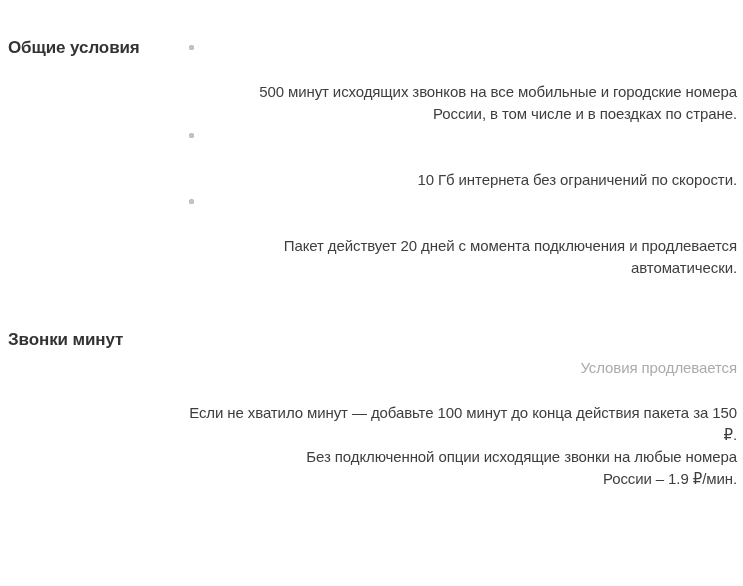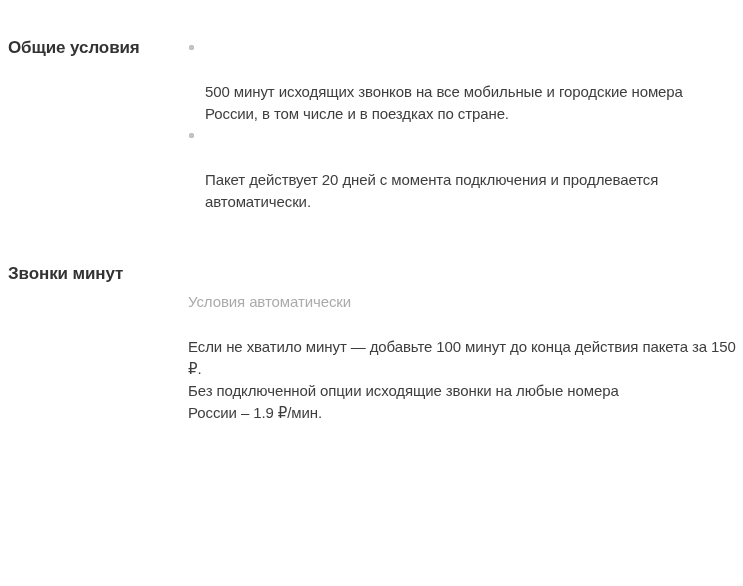--- a/index.html
+++ b/index.html
@@ -31,20 +31,21 @@
     width: 180px;
     margin: 0;
     font-size: 17px;
     font-weight: bold;
     line-height: 22px;
     color: #333333;
   }
   .content {
     flex: 1 1 auto;
     min-width: 0;
+    text-align: right;
   }
   .para {
     margin: 0;
     white-space: pre-line;
   }
   .mt-28 { margin-top: 28px; }
   .mt-23 { margin-top: 23px; }
   .subhead {
     color: #ababab;
   }
@@ -78,31 +79,35 @@
     <h3 class="heading">Общие условия</h3>
     <div class="content">
       <ul class="bullet-list">
         <li class="bullet-item">
           <span class="dot"></span>
           <span>500 минут исходящих звонков на все мобильные и городские номера
 России, в том числе и в поездках по стране.</span>
         </li>
         <li class="bullet-item">
           <span class="dot"></span>
+          <span>10 Гб интернета без ограничений по скорости.</span>
+        </li>
+        <li class="bullet-item">
+          <span class="dot"></span>
           <span>Пакет действует 20 дней с момента подключения и продлевается
 автоматически.</span>
         </li>
       </ul>
     </div>
   </section>
 
   <section class="section mt-50">
     <h3 class="heading">Звонки минут</h3>
     <div class="content">
-      <p class="para subhead mt-28">Условия автоматически</p>
+      <p class="para subhead mt-28">Условия продлевается</p>
       <p class="para mt-23">Если не хватило минут — добавьте 100 минут до конца действия пакета за 150 ₽.
 Без подключенной опции исходящие звонки на любые номера
 России – 1.9 ₽/мин.</p>
 
     </div>
   </section>
 
 </div>
 
 </body></html>

